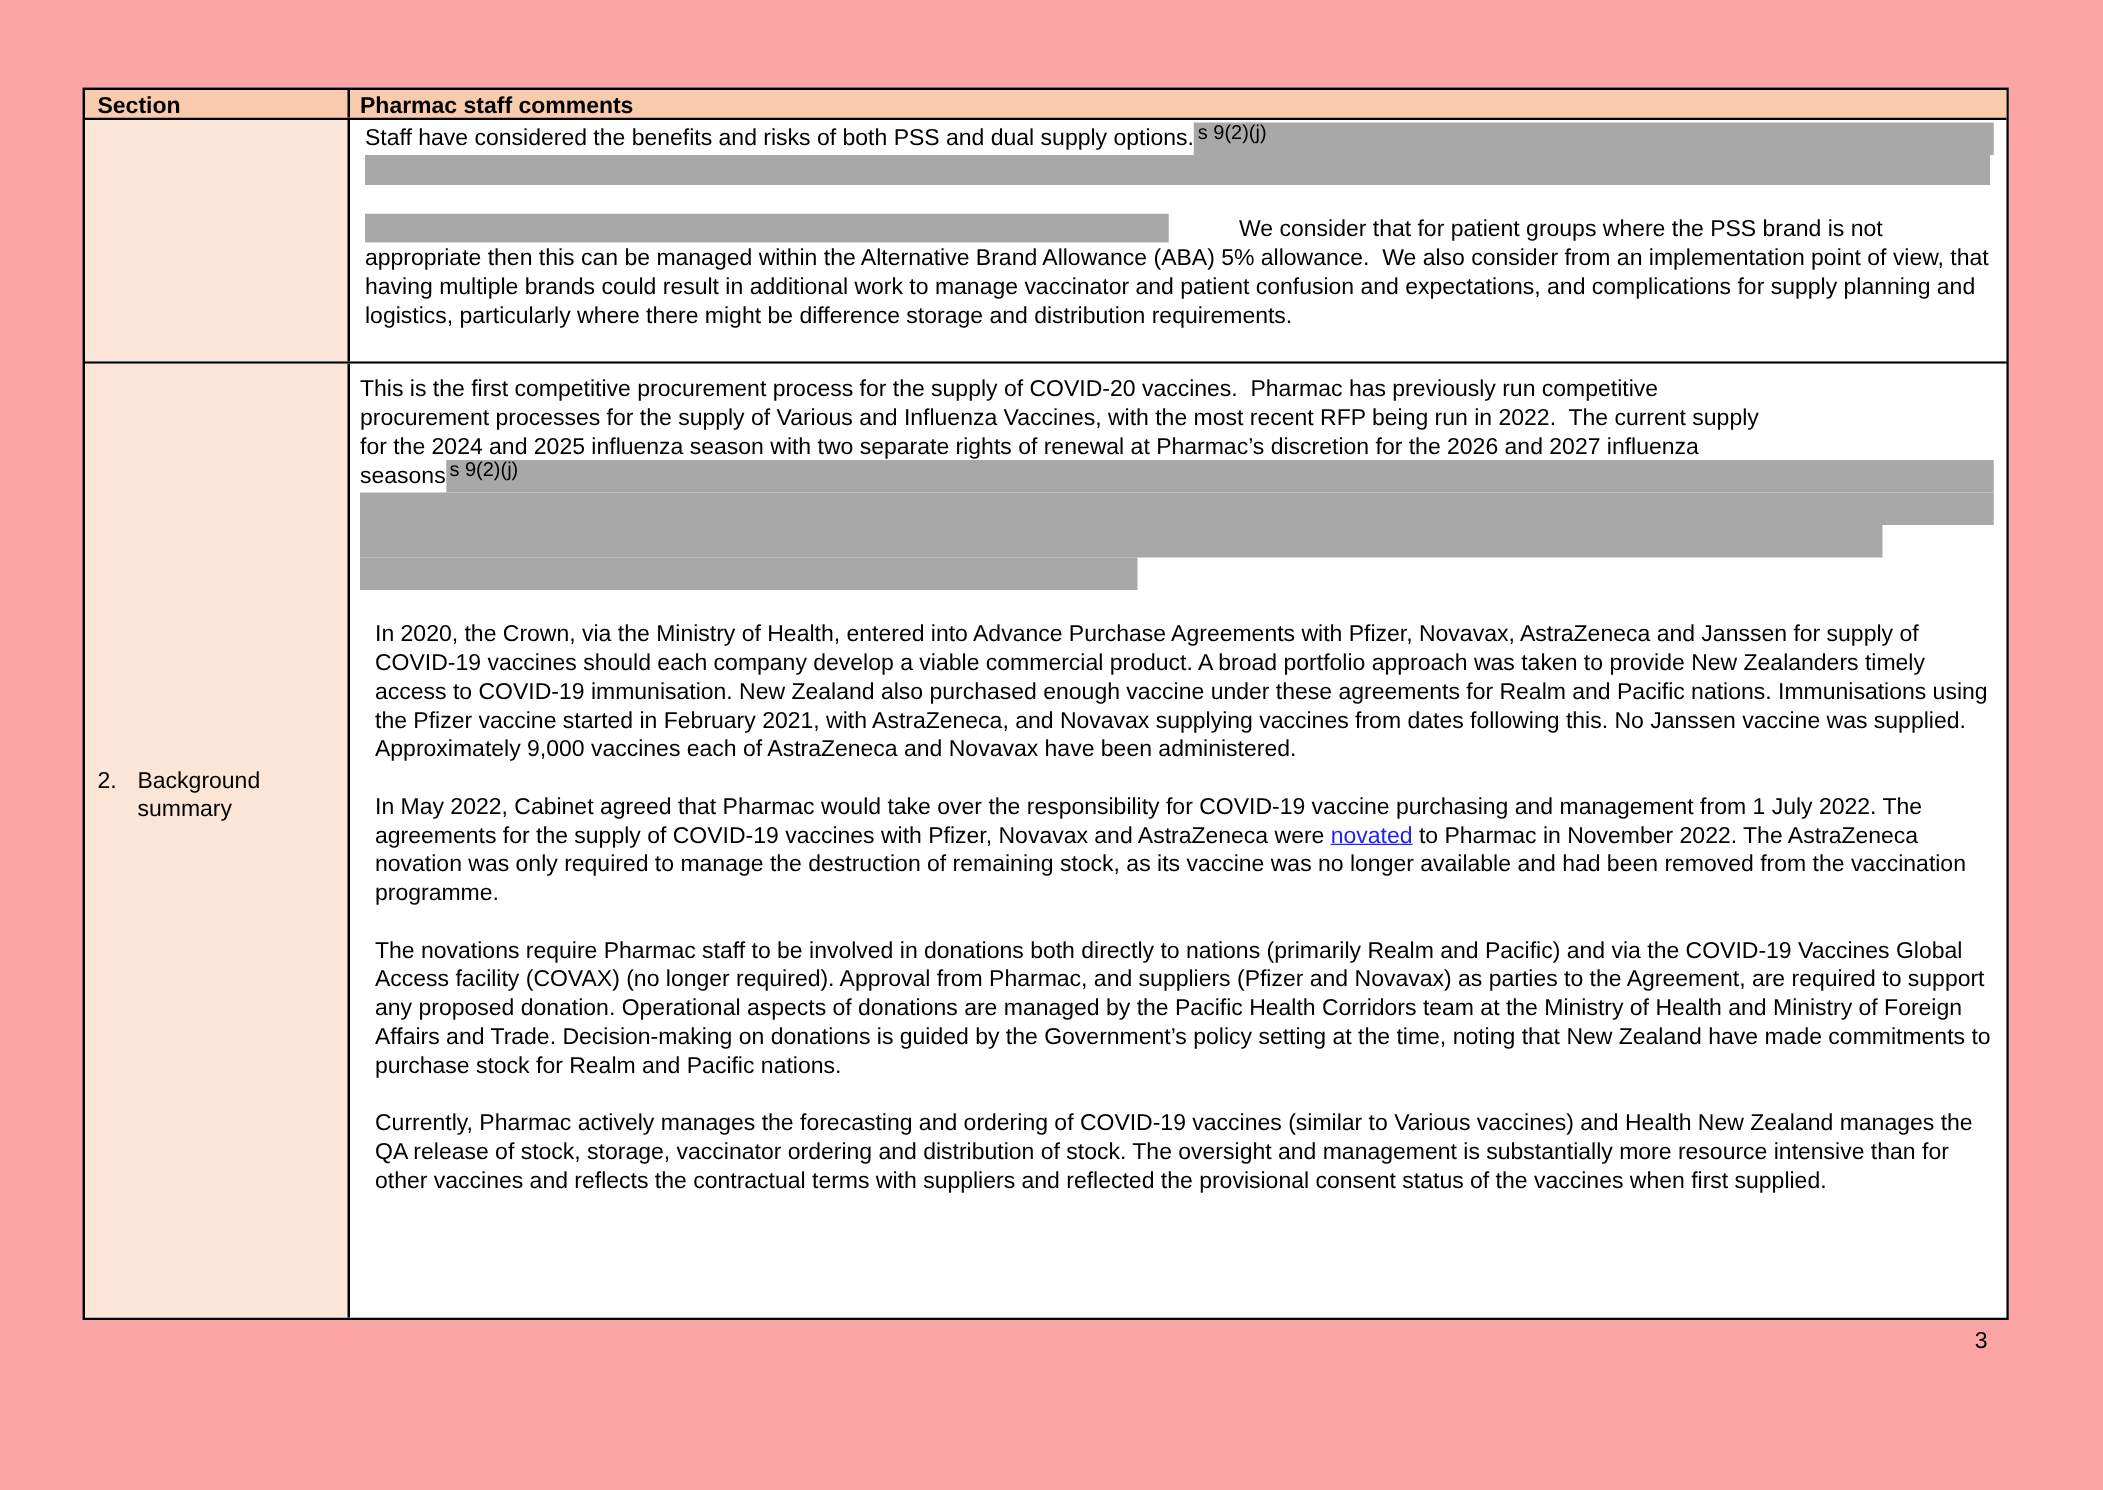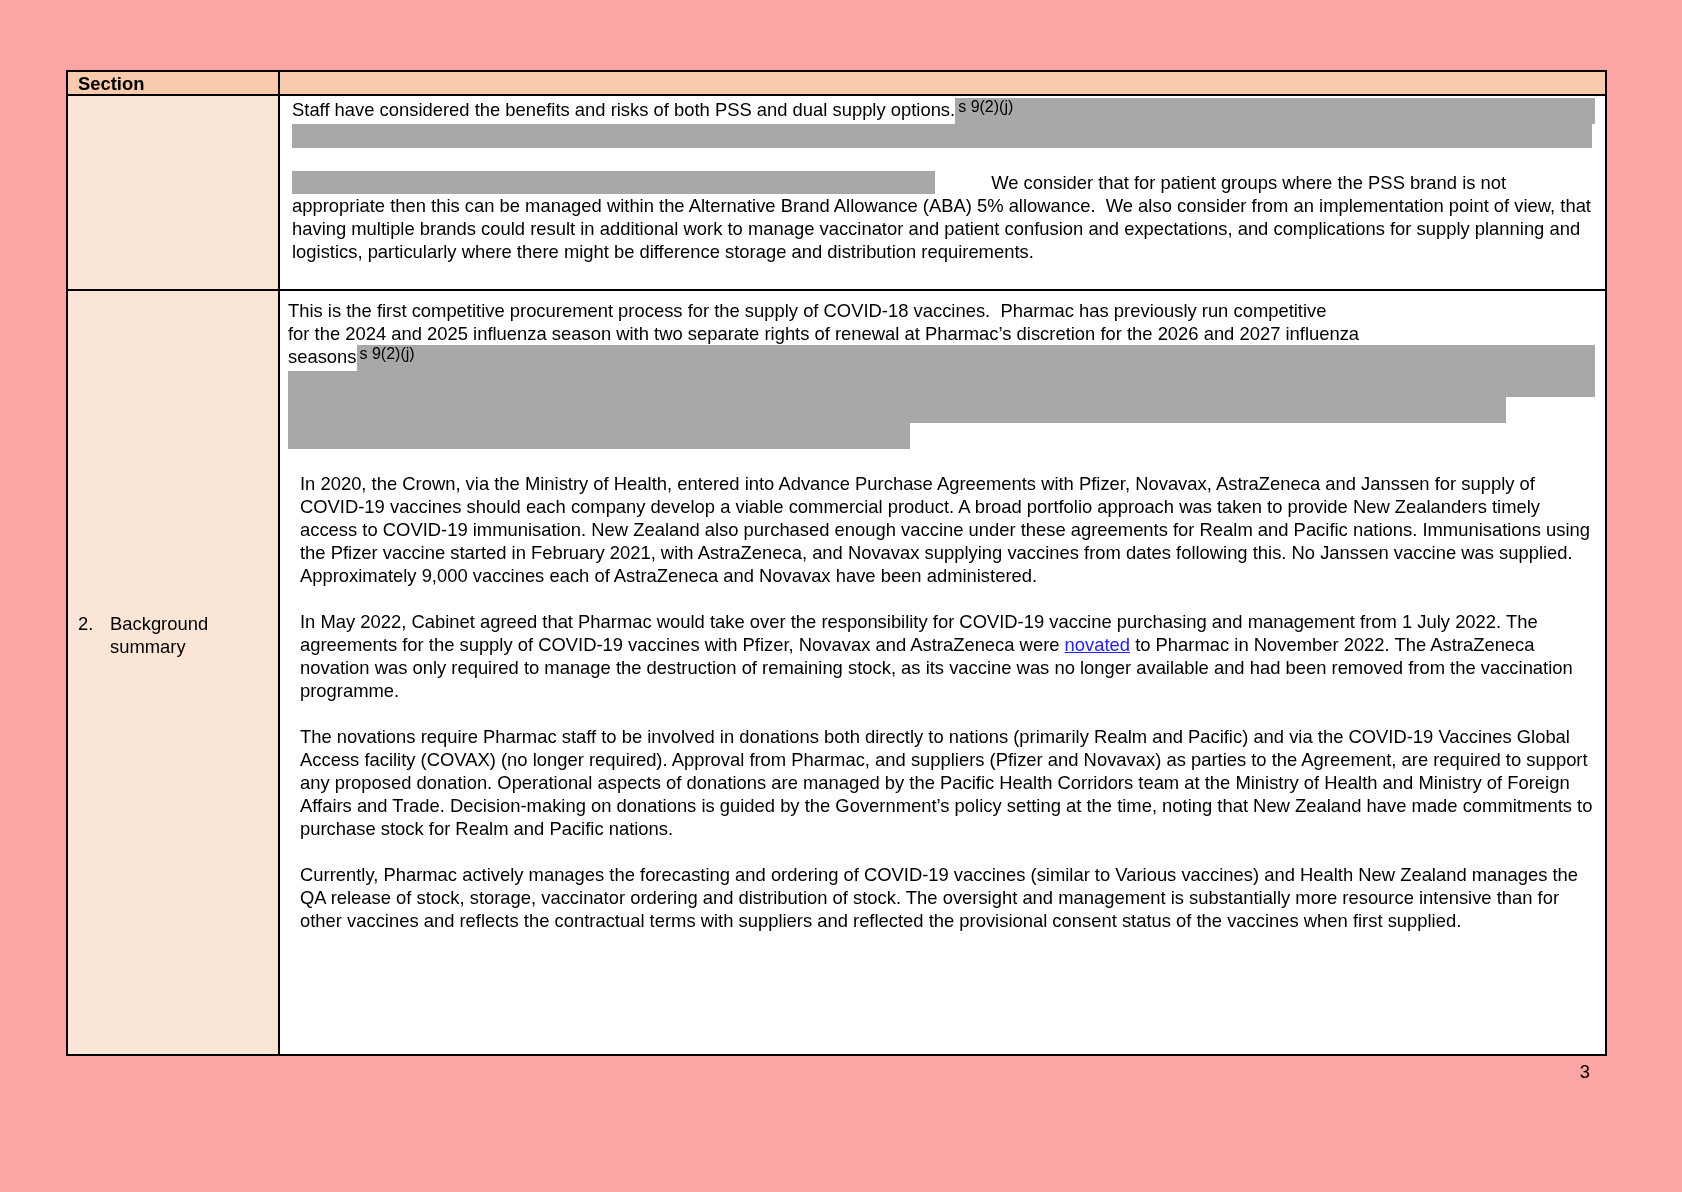--- a/index.html
+++ b/index.html
@@ -49,20 +49,23 @@
 <body>
 
 <div class="page">
 
   <div class="doc-table">
 
     <div class="tr header-row">
       <div class="td col-section">
         <span>Section</span>
       </div>
+      <div class="td col-comments">
+        <span>Pharmac staff comments</span>
+      </div>
     </div>
 
     <div class="tr row-1">
       <div class="td col-section"></div>
       <div class="td col-comments">
         <div class="line-flex">
           <span class="hard">Staff have considered the benefits and risks of both PSS and dual supply options.</span>
           <span class="redact fill with-code" style="height:26px">
             <span class="code">s 9(2)(j)</span>
           </span>
@@ -76,21 +79,22 @@
 
     <div class="tr row-2">
       <div class="td col-section">
         <div class="section-entry">
           <span class="section-num">2.</span>
           <span class="section-label">Background summary</span>
         </div>
       </div>
       <div class="td col-comments">
 
-        <div class="hard">This is the first competitive procurement process for the supply of COVID-18 vaccines.  Pharmac has previously run competitive</div>
+        <div class="hard">This is the first competitive procurement process for the supply of COVID-20 vaccines.  Pharmac has previously run competitive</div>
+        <div class="hard">procurement processes for the supply of Various and Influenza Vaccines, with the most recent RFP being run in 2022.  The current supply</div>
         <div class="hard">for the 2024 and 2025 influenza season with two separate rights of renewal at Pharmac’s discretion for the 2026 and 2027 influenza</div>
 
         <div class="line-flex">
           <span class="hard">seasons</span>
           <span class="redact fill with-code" style="height:26px">
             <span class="code">s 9(2)(j)</span>
           </span>
         </div>
         <div class="redact bar" style="width:1307px;height:26px"></div>
         <div class="redact bar" style="width:1218px;height:26px"></div>

